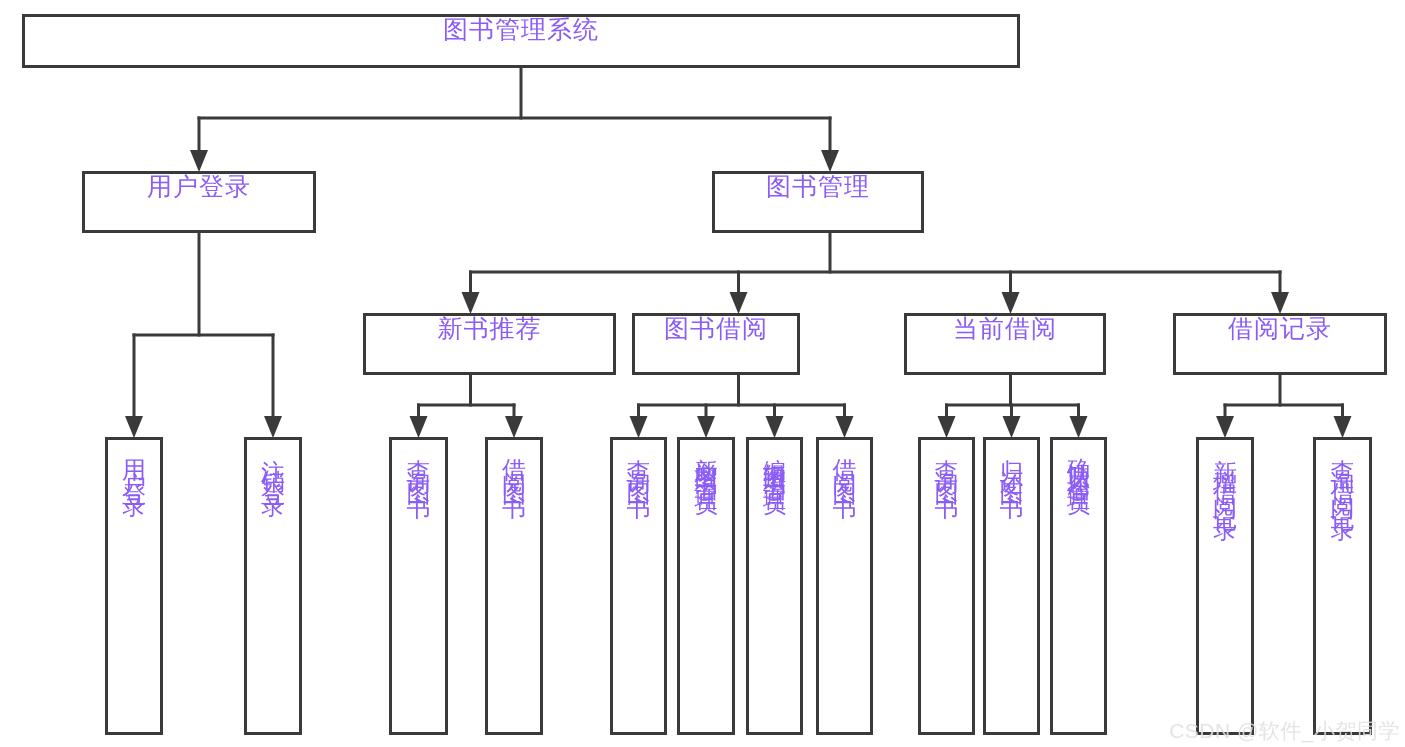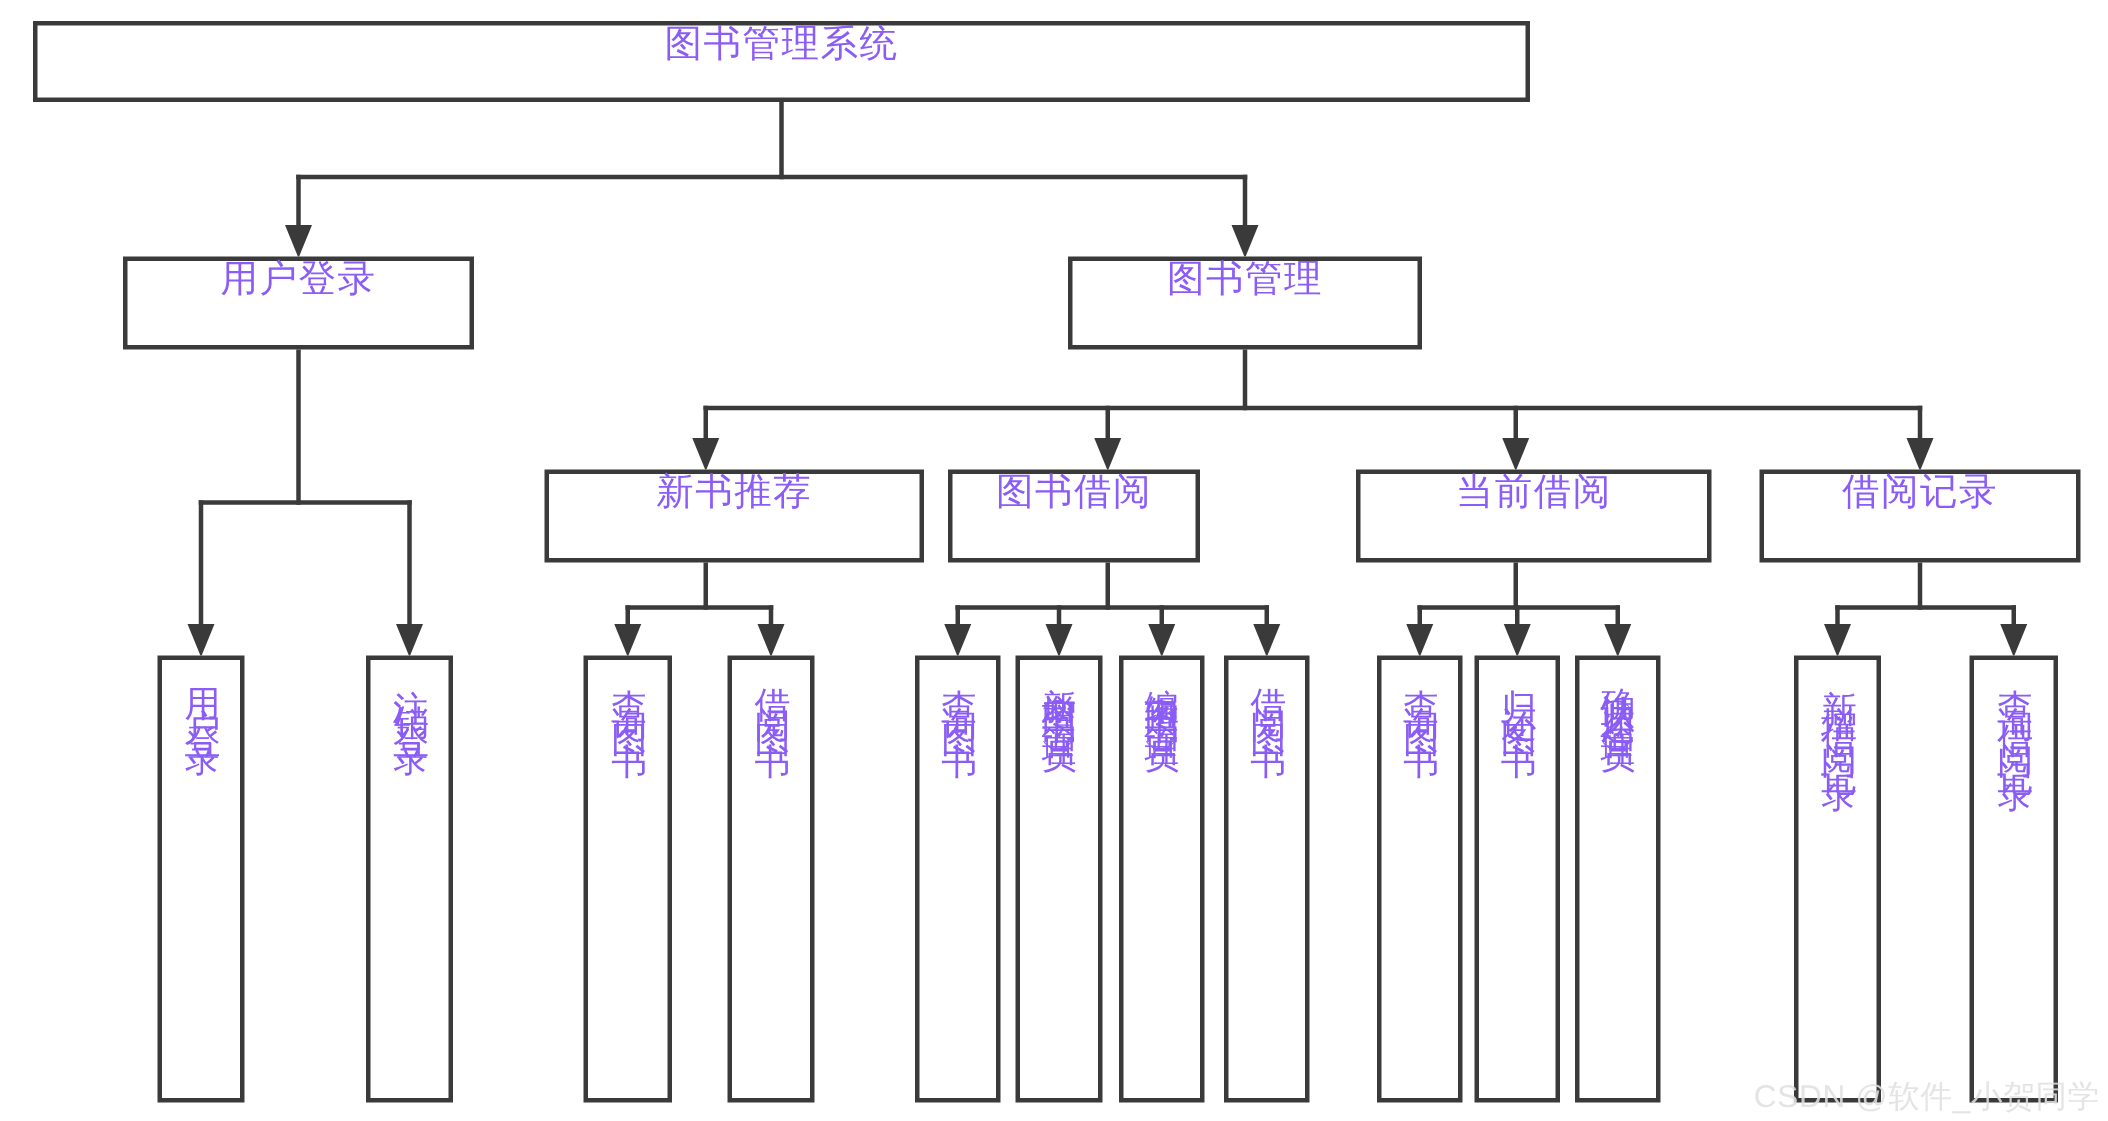--- a/index.html
+++ b/index.html
@@ -109,31 +109,31 @@
       <polygon points="1342.5,438 1333.5,416 1351.5,416" fill="#3a3a3a"></polygon>
     </svg>
 
   <div class="box h" style="left:22px;top:14px;width:998px;height:54px">
     <span>图书管理系统</span>
   </div>
 
   <div class="box h" style="left:82px;top:171px;width:234px;height:62px">
     <span>用户登录</span>
   </div>
-  <div class="box h" style="left:712px;top:171px;width:236px;height:62px">
+  <div class="box h" style="left:712px;top:171px;width:212px;height:62px">
     <span>图书管理</span>
   </div>
 
   <div class="box h" style="left:363px;top:313px;width:253px;height:62px">
     <span>新书推荐</span>
   </div>
   <div class="box h" style="left:632px;top:313px;width:168px;height:62px">
     <span>图书借阅</span>
   </div>
-  <div class="box h" style="left:904px;top:313px;width:237px;height:62px">
+  <div class="box h" style="left:904px;top:313px;width:202px;height:62px">
     <span>当前借阅</span>
   </div>
   <div class="box h" style="left:1173px;top:313px;width:214px;height:62px">
     <span>借阅记录</span>
   </div>
 
   <div class="box v" style="left:105px;top:437px;width:58px;height:298px">
     <span class="vtext">用户登录</span>
   </div>
   <div class="box v" style="left:244px;top:437px;width:58px;height:298px">

